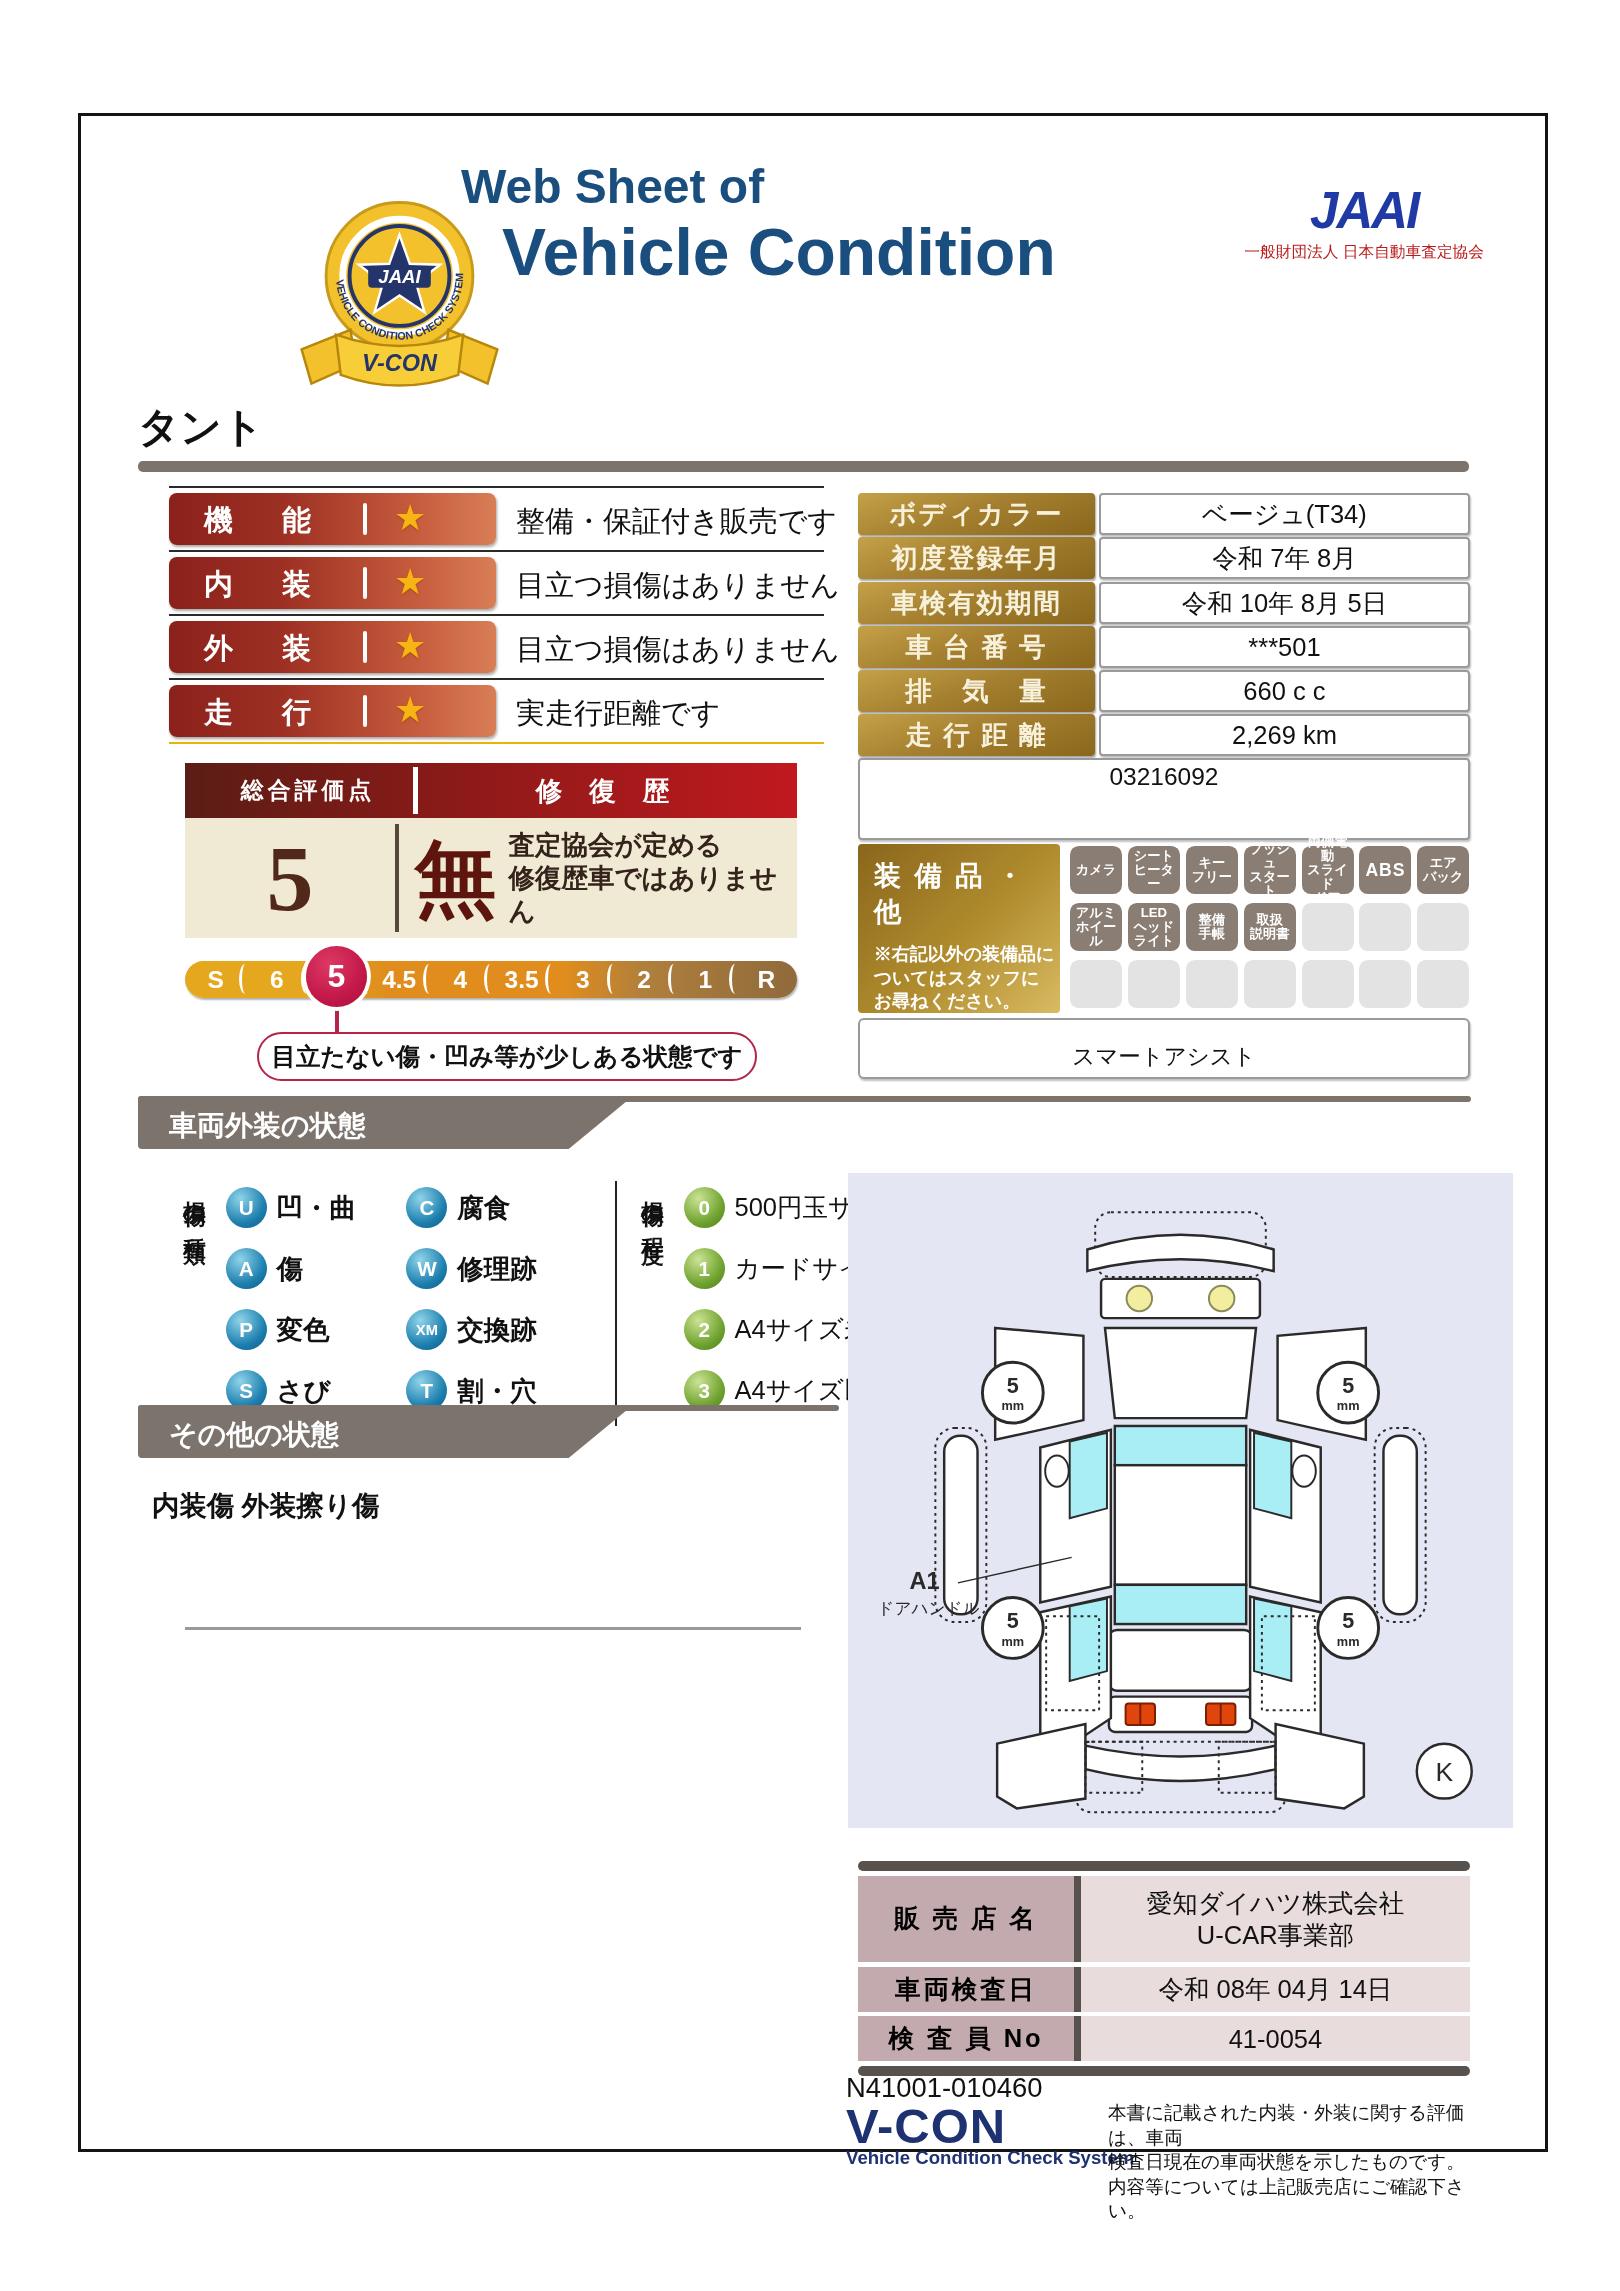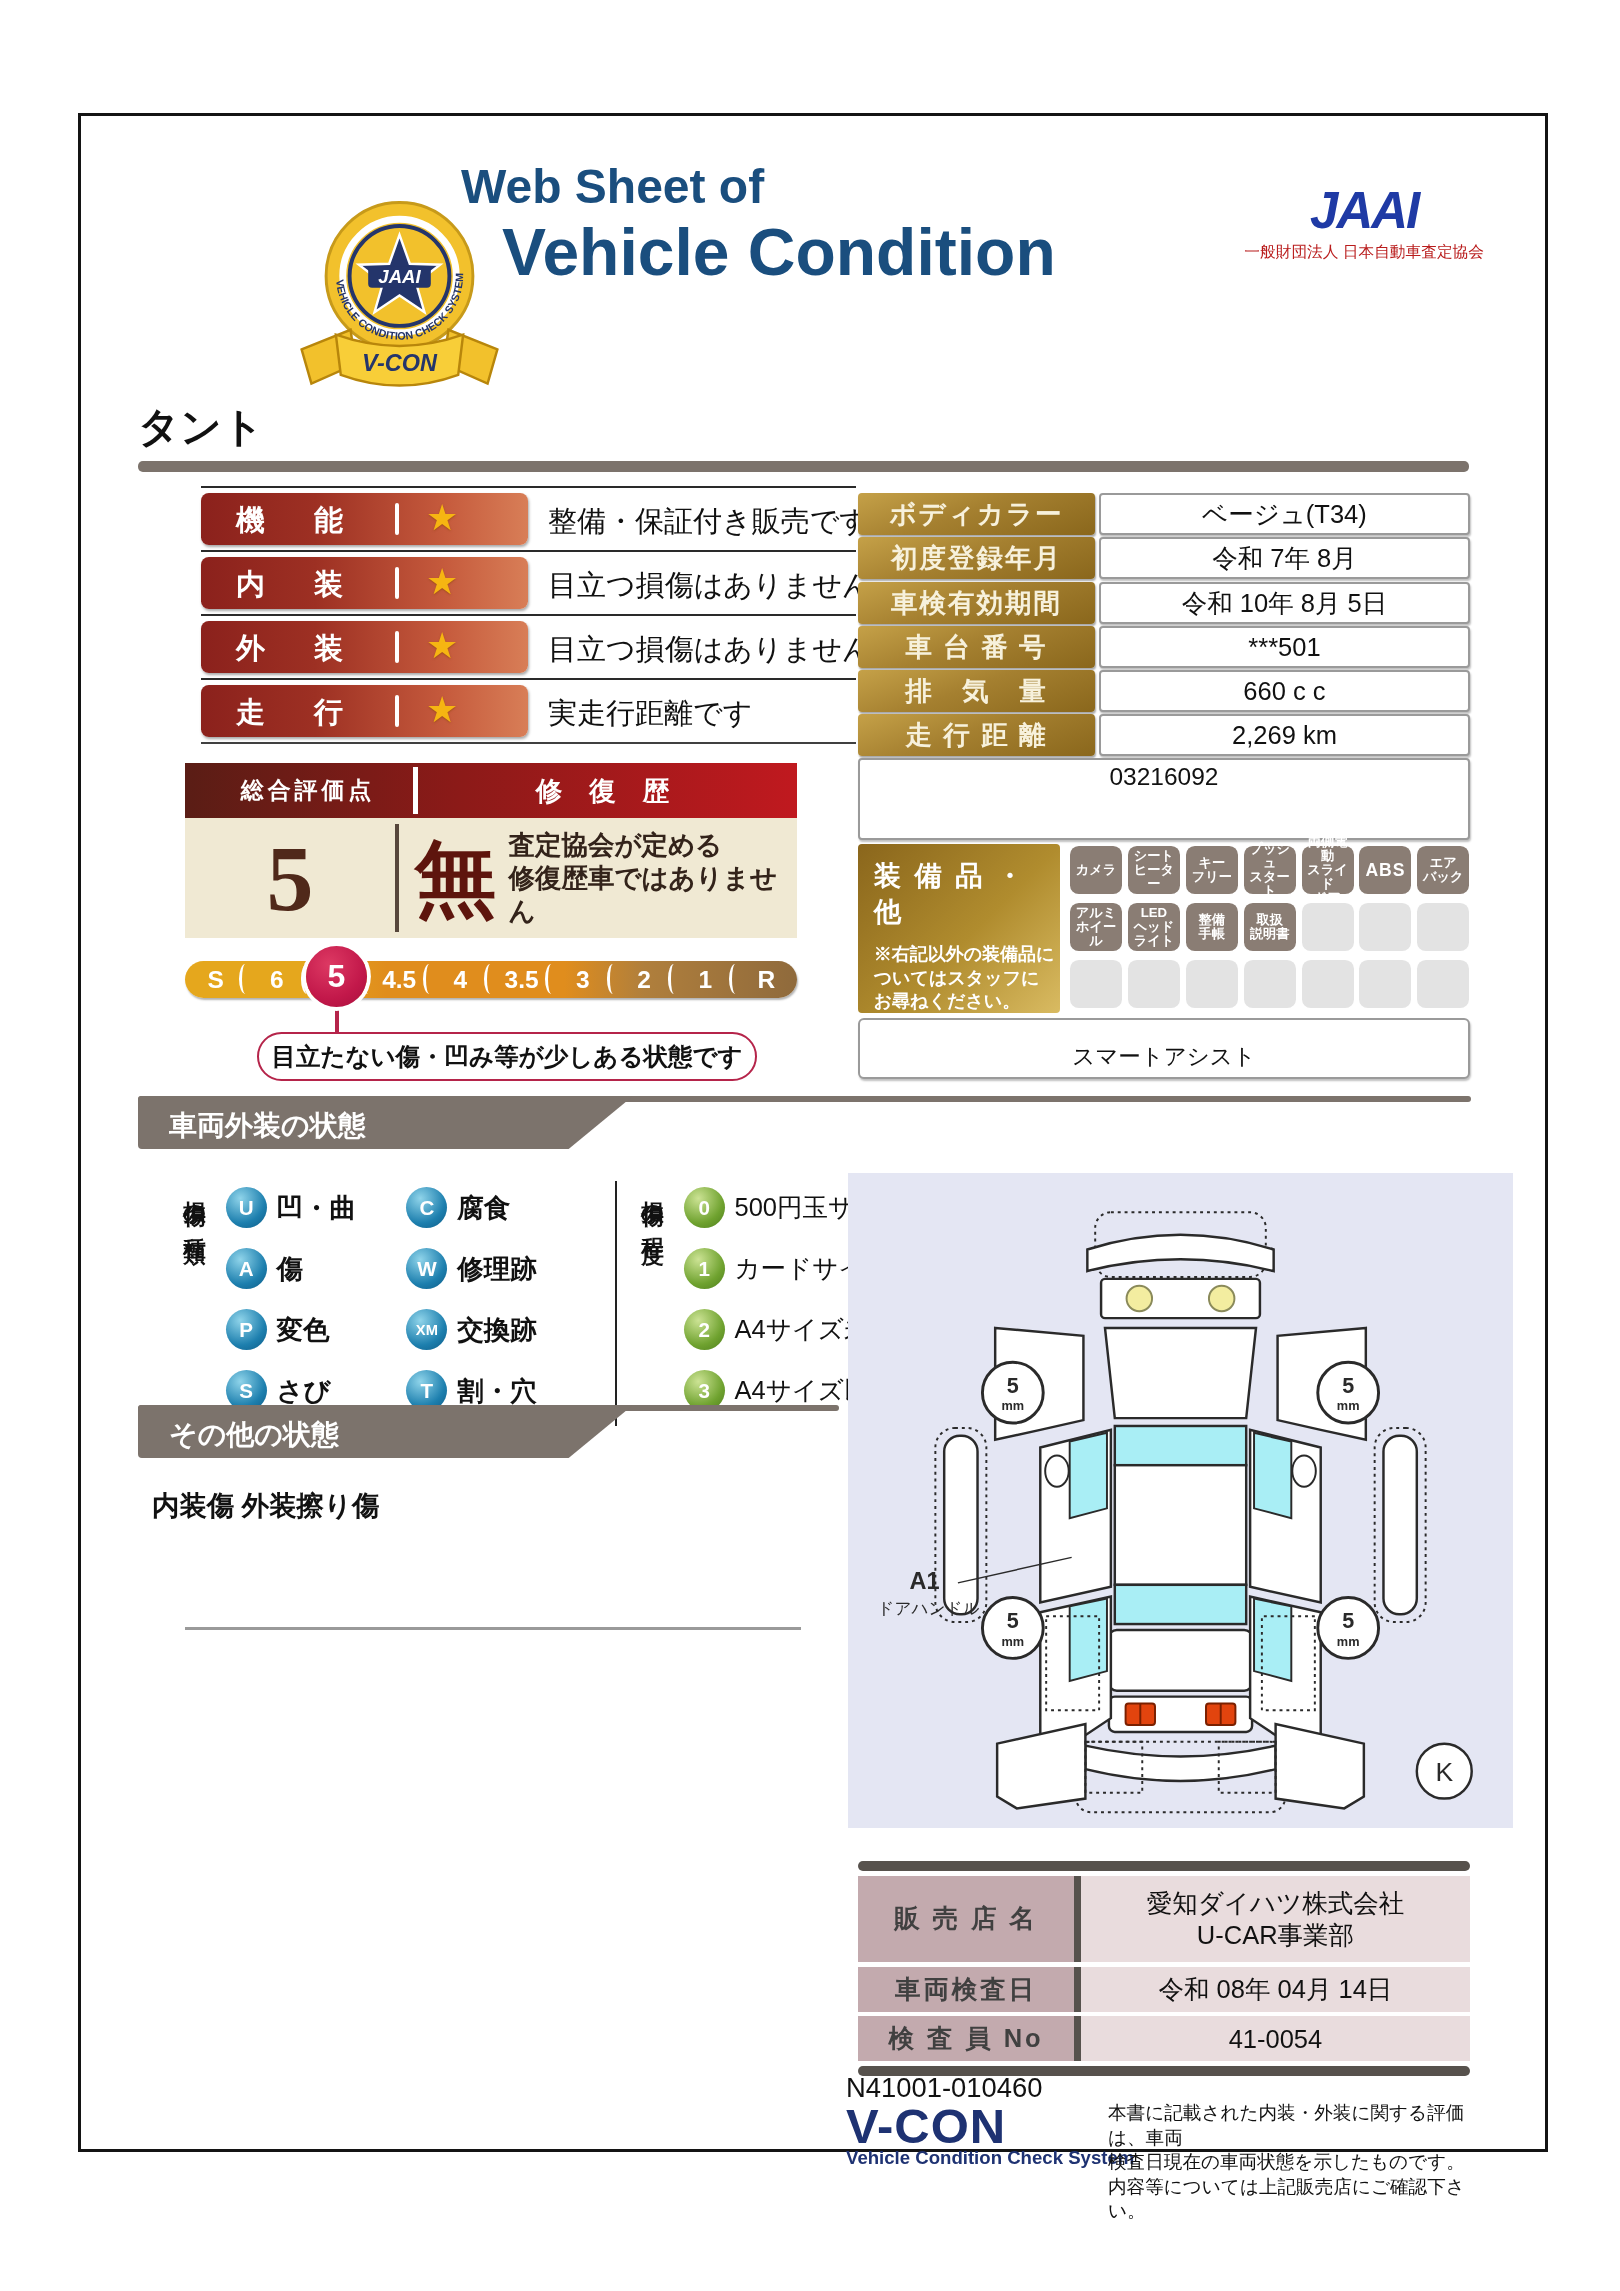--- a/index.html
+++ b/index.html
@@ -14,21 +14,21 @@
   .main-title .t1 { font-size:48px; letter-spacing:0; }
   .main-title .t2 { font-size:66px; margin-left:41px; margin-top:7.8px; }
   .jaai-block { position:absolute; right:61px; top:69px; text-align:center; }
   .jaai-word { font-size:51px; font-weight:bold; font-style:italic; color:#1f3aa5; letter-spacing:-2px; line-height:1; }
   .jaai-sub { font-size:15.7px; color:#b91c1c; margin-top:5.9px; letter-spacing:0; }
 
   .vehicle-name { position:absolute; left:57px; top:284px; font-size:41px; font-weight:bold; }
   .divider-bar { position:absolute; left:57px; top:345px; width:1331px; height:10.8px; background:#7c736c; border-radius:4.9px; }
 
   
-  .ratings { position:absolute; left:120px; top:370px; width:655px; border-bottom:2px solid #404040; }
+  .ratings { position:absolute; left:88px; top:370px; width:655px; border-bottom:2px solid #eab308; }
   .rating-row { position:relative; height:64px; border-top:2px solid #2a2a2a; padding-top:4.9px; }
   .rating-bar { position:relative; width:327px; height:52px; border-radius:7.8px;
     background:linear-gradient(90deg,#8b211c 0%,#9d3023 35%,#c65b3d 75%,#d87e57 100%);
     box-shadow:1px 2px 2.9px rgba(0,0,0,.35); }
   .rating-label { position:absolute; left:35px; top:7.8px; color:#fff; font-size:29px; font-weight:bold; letter-spacing:49px; white-space:nowrap; }
   .rating-div { position:absolute; left:194px; top:9.8px; width:3.9px; height:32px; background:#fff; border-radius:2px; }
   .rating-star { position:absolute; left:225px; top:3.9px; font-size:36px; color:#f6b512; text-shadow:0 1px 2px rgba(130,70,0,.55); }
   .rating-desc { position:absolute; left:347px; top:13.7px; font-size:29px; color:#111; white-space:nowrap; }
 
   
@@ -116,21 +116,21 @@
 
   
   .diagram { position:absolute; left:767px; top:1057px; width:665px; height:655px; background:#e4e6f3; }
 
   
   .dealer { position:absolute; left:777px; top:1745px; width:612px; }
   .dk-bar { height:9.8px; background:#57524d; border-radius:4.9px; }
   .dealer-row { display:flex; margin-top:4.9px; }
   .dealer-row.last { margin-bottom:4.9px; }
   .dl-label { width:216px; background:#c3aaae; display:flex; align-items:center; justify-content:center;
-    font-size:25.5px; font-weight:bold; color:#404040; letter-spacing:2.9px; }
+    font-size:25.5px; font-weight:bold; color:#000000; letter-spacing:2.9px; }
   .dl-div { width:6.9px; background:#57524d; }
   .dl-value { flex:1; background:#e9dcdd; display:flex; align-items:center; justify-content:center;
     font-size:25.5px; text-align:center; line-height:32px; }
   .r-tall { height:86px; } .r-med { height:45px; }
 
   .footer-serial { position:absolute; left:765px; top:1956px; font-size:27.4px; }
   .vcon-word { position:absolute; left:765px; top:1982px; font-size:49px; font-weight:bold; color:#1e3272; letter-spacing:1px; }
   .vcon-sub { position:absolute; left:765px; top:2031px; font-size:18.6px; font-weight:bold; color:#1e3272; }
   .footer-note { position:absolute; left:1027px; top:1985px; width:392px; font-size:18.6px; line-height:24.5px; color:#111; }
 </style>

